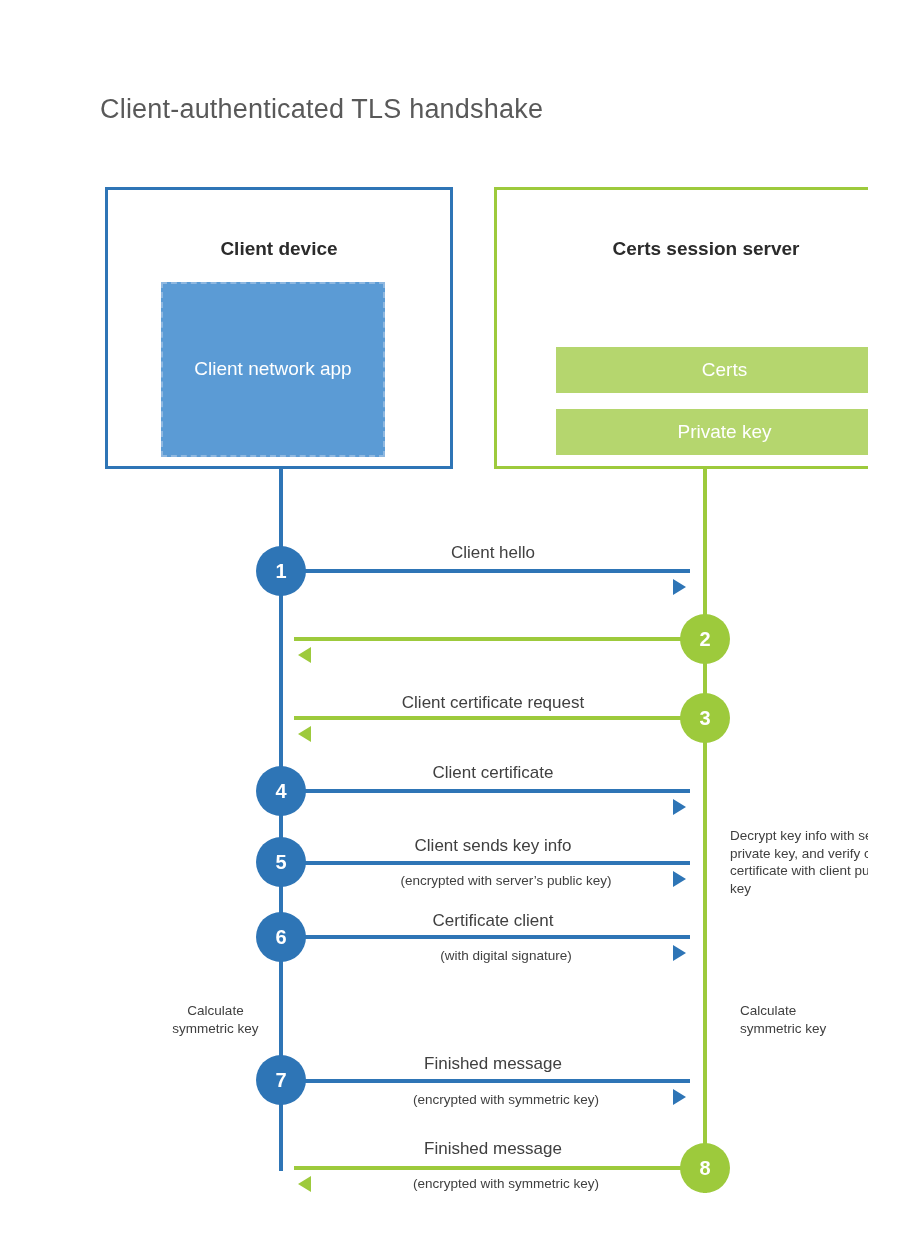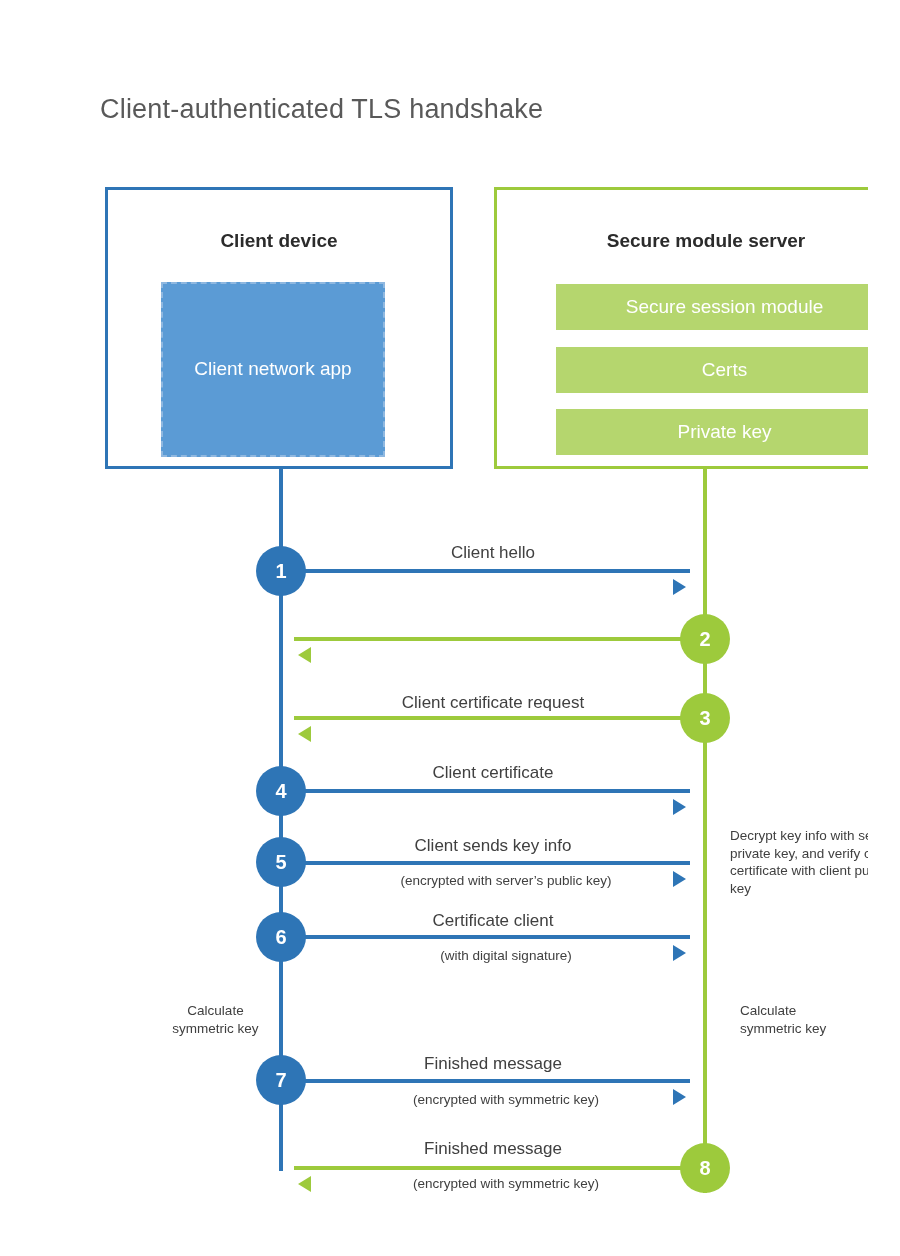--- a/index.html
+++ b/index.html
@@ -13,21 +13,21 @@
   *{margin:16px;padding:0;box-sizing:border-box;}
   body{background:#ffffff;font-family:"Liberation Sans", sans-serif;}
   .canvas{position:relative;width:900px;height:1256px;background:#ffffff;overflow:hidden;}
 
   .page-title{position:absolute;left:36px;top:30px;font-size:27px;font-weight:400;color:var(--title);letter-spacing:.2px;}
 
   
   .device-box{position:absolute;border:3px solid var(--blue);background:#fff;}
   .client-box{left:41px;top:123px;width:348px;height:282px;}
   .server-box{left:430px;top:123px;width:424px;height:282px;border-color:var(--green);}
-  .box-title{position:absolute;top:24px;left:0;right:0;text-align:center;font-size:19px;font-weight:700;color:#2b2b2b;}
+  .box-title{position:absolute;top:32px;left:0;right:0;text-align:center;font-size:19px;font-weight:700;color:#2b2b2b;}
   .app-box{position:absolute;left:37px;top:76px;width:224px;height:175px;background:var(--blue-fill);border:2px dashed #8fb8e0;display:flex;align-items:center;justify-content:center;}
   .app-box span{display:block;width:160px;text-align:center;color:#fff;font-size:19px;line-height:1.5;}
   .module-bar{position:absolute;left:43px;width:337px;height:46px;background:var(--green-fill);color:#fff;font-size:19px;text-align:center;line-height:46px;}
   .bar-1{top:78px;} .bar-2{top:141px;} .bar-3{top:203px;}
 
   
   .lifeline{position:absolute;width:4px;}
   .lifeline.blue{left:215px;top:405px;height:702px;background:var(--blue);}
   .lifeline.green{left:639px;top:405px;height:724px;background:var(--green);}
 
@@ -58,22 +58,21 @@
   <div class="page-title">Client-authenticated TLS handshake</div>
 
   <div class="device-box client-box">
     <div class="box-title">Client device</div>
     <div class="app-box">
       <span>Client network app</span>
     </div>
   </div>
 
   <div class="device-box server-box">
-    <div class="box-title">Secure module server</div>
-    <div class="module-bar bar-1">Secure session module</div>
+    <div class="box-title">Certs session server</div>
     <div class="module-bar bar-2">Certs</div>
     <div class="module-bar bar-3">Private key</div>
   </div>
 
   <div class="lifeline blue"></div>
   <div class="lifeline green"></div>
 
   <div class="msg-label" style="top:479px">Client hello</div>
   <div class="arrow blue" style="top:505px">
       <span class="head"></span>

